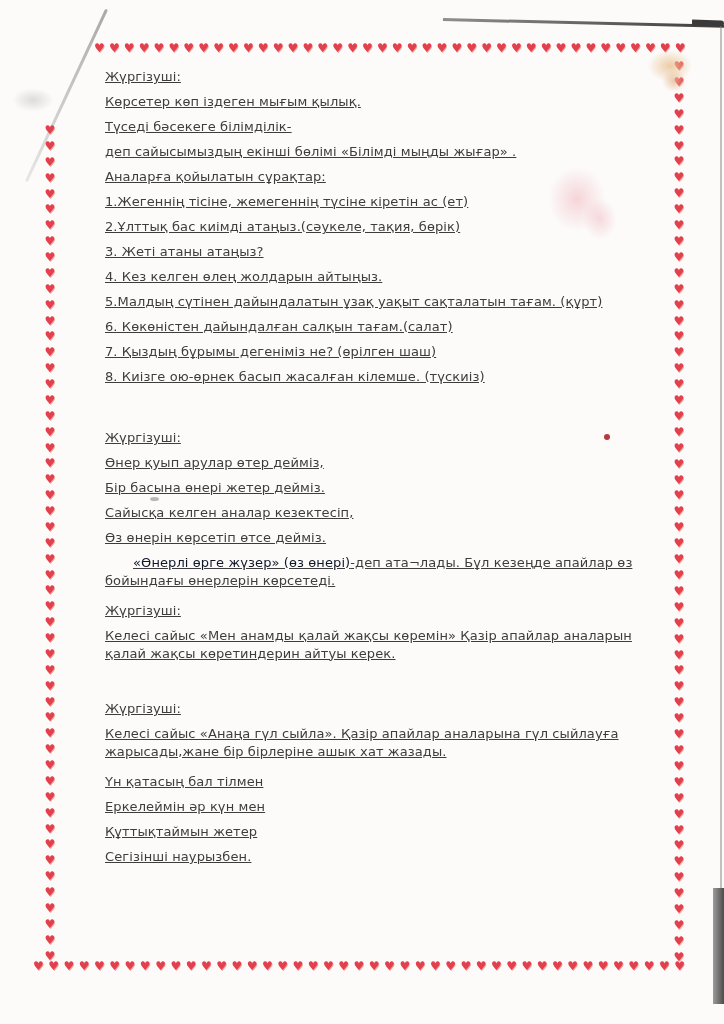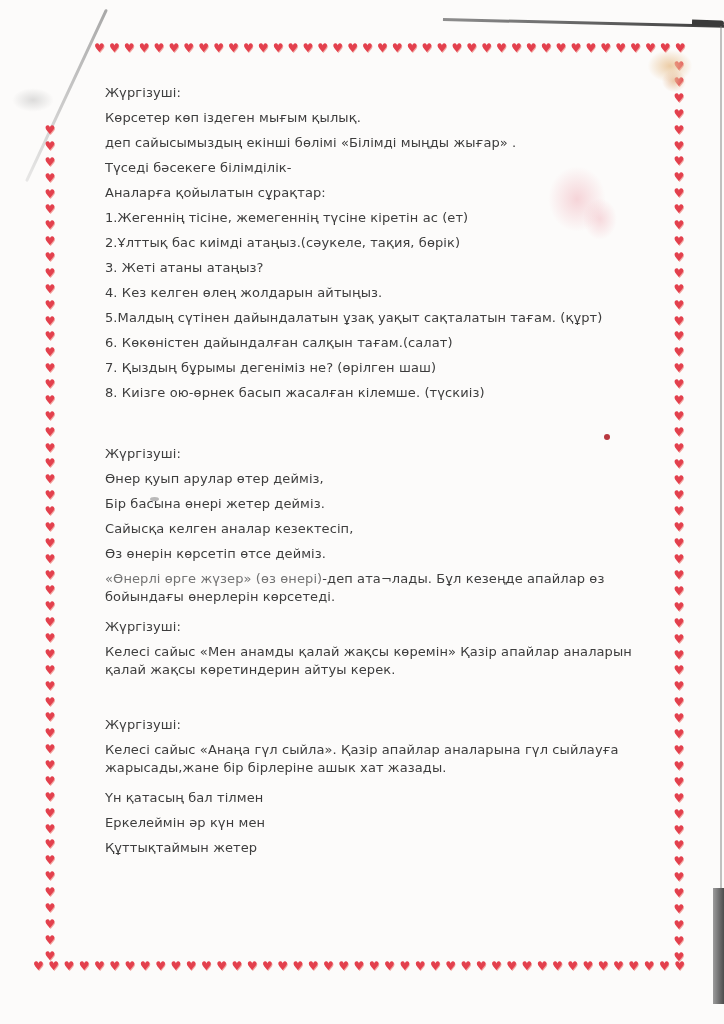--- a/index.html
+++ b/index.html
@@ -14,27 +14,27 @@
   .hearts{position:absolute;color:#e3404d;font-size:12px;line-height:12px;pointer-events:none;}
   .hearts .hrt{text-shadow:0.7px 0.7px 0 rgba(240,147,142,.85);}
   .hearts.h{display:flex;justify-content:space-between;}
   .hearts.v{display:flex;flex-direction:column;justify-content:space-between;align-items:center;}
   .hearts-top{left:94px;top:42px;width:592px;height:16px;}
   .hearts-right{left:671px;top:60px;width:16px;height:903px;}
   .hearts-left{left:42px;top:124px;width:16px;height:838px;}
   .hearts-bottom{left:33px;top:960px;width:652px;height:16px;}
 
   
-  .doc{position:absolute;left:105px;top:80px;width:556px;color:#3d3d3d;font-size:13px;letter-spacing:.1px;}
+  .doc{position:absolute;left:105px;top:64px;width:556px;color:#3d3d3d;font-size:13px;letter-spacing:.1px;text-decoration:underline;}
   .doc p{margin:0;}
   .line{line-height:25px;white-space:nowrap;}
   .para{line-height:17.5px;margin:4px 0 9px 0 !important;}
   .gap-lg{margin-top:36px !important;}
   .gap-md{margin-top:34px !important;}
-  .highlight{color:#737373;}
+  .highlight{color:#0f172a;margin-left:28px;}
 
   
   .artifact{position:absolute;pointer-events:none;}
   .crease-tl{left:108px;top:10px;width:190px;height:3px;border-radius:2px;
     background:linear-gradient(to right,rgba(140,140,140,.75),rgba(185,185,185,.30));
     transform:rotate(115deg);transform-origin:0 0;}
   .edge-top{left:443px;top:18px;width:284px;height:2.5px;
     background:linear-gradient(to right,#8e8e8e,#3b3b3b);
     transform:rotate(1.4deg);transform-origin:0 0;}
   .edge-top-nub{left:692px;top:20px;width:32px;height:6px;background:#3a3a3a;
@@ -272,22 +272,22 @@
       <span class="hrt">♥</span>
       <span class="hrt">♥</span>
     </div>
 
   <div class="artifact smudge-tan-1"></div>
   <div class="artifact smudge-tan-2"></div>
 
   <div class="doc">
     <p class="line">Жүргізуші:</p>
     <p class="line">Көрсетер көп іздеген мығым қылық.</p>
+    <p class="line">Түседі бәсекеге білімділік-</p>
     <p class="line">деп сайысымыздың екінші бөлімі «Білімді мыңды жығар» .</p>
-    <p class="line">Түседі бәсекеге білімділік-</p>
     <p class="line">Аналарға қойылатын сұрақтар:</p>
 
     <p class="line">1.Жегеннің тісіне, жемегеннің түсіне кіретін ас (ет)</p>
     <p class="line">2.Ұлттық бас киімді атаңыз.(сәукеле, тақия, бөрік)</p>
     <p class="line">3. Жеті атаны атаңыз?</p>
     <p class="line">4. Кез келген өлең жолдарын айтыңыз.</p>
     <p class="line">5.Малдың сүтінен дайындалатын ұзақ уақыт сақталатын тағам. (құрт)</p>
     <p class="line">6. Көкөністен дайындалған салқын тағам.(салат)</p>
     <p class="line">7. Қыздың бұрымы дегеніміз не? (өрілген шаш)</p>
     <p class="line">8. Киізге ою-өрнек басып жасалған кілемше. (түскиіз)</p>
@@ -302,15 +302,16 @@
 
     <p class="line">Жүргізуші:</p>
     <p class="para">Келесі сайыс «Мен анамды қалай жақсы көремін»  Қазір апайлар аналарын қалай  жақсы көретиндерин айтуы керек.</p>
 
     <p class="line gap-md">Жүргізуші:</p>
     <p class="para">Келесі сайыс «Анаңа гүл сыйла». Қазір апайлар аналарына гүл сыйлауға жарысады,жане бір бірлеріне ашык хат жазады.</p>
 
     <p class="line">Үн қатасың бал тілмен</p>
     <p class="line">Еркелеймін әр күн мен</p>
     <p class="line">Құттықтаймын жетер</p>
+    <p class="line">Сегізінші наурызбен.</p>
   </div>
 
 </div>
 
 </body></html>

